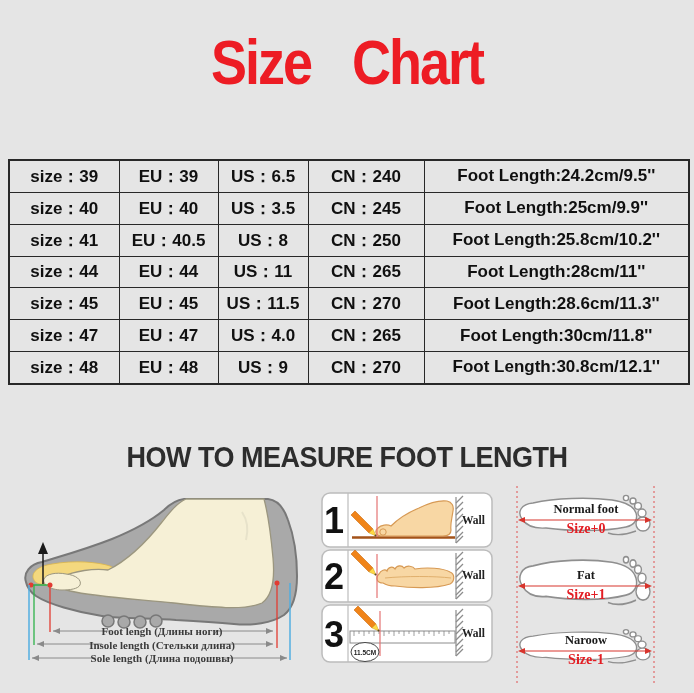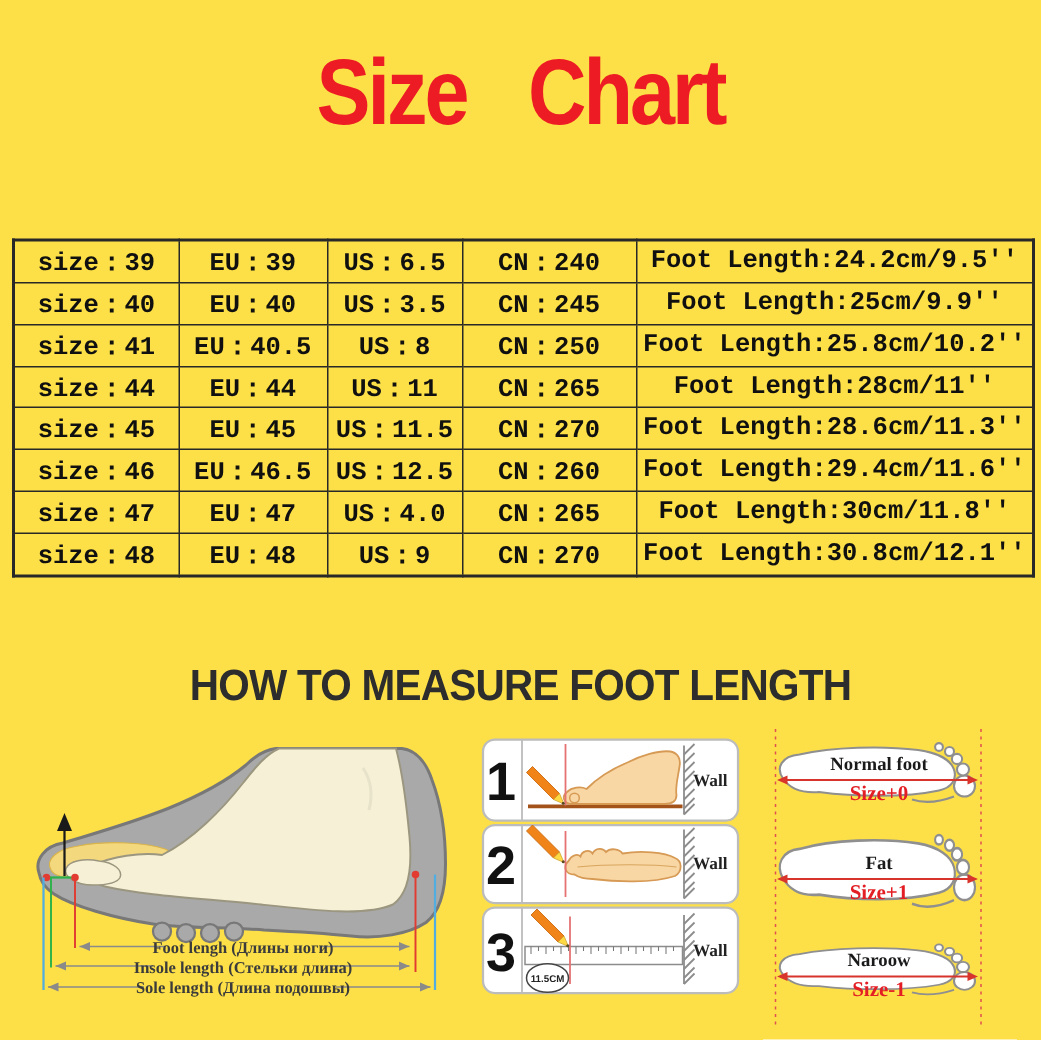--- a/index.html
+++ b/index.html
@@ -1,27 +1,27 @@
 <!DOCTYPE html>
 <html><head>
 <meta charset="utf-8">
 <style>
   html,body{margin:0;padding:0;background:#fff;}
-  #page{position:relative;width:694px;height:693px;overflow:hidden;background:#fde047;
+  #page{position:relative;width:694px;height:693px;overflow:hidden;background:#e5e5e5;
         font-family:"Liberation Sans","DejaVu Sans",sans-serif;}
 
   .title{position:absolute;top:26px;left:0;width:100%;text-align:center;
          color:#ed1c24;font-weight:bold;font-size:54px;letter-spacing:-2px;
          word-spacing:28px;transform:scaleY(1.15);transform-origin:center top;white-space:pre;}
 
   table.size-chart{position:absolute;left:8px;top:159px;width:680px;height:226px;
          border-collapse:collapse;table-layout:fixed;border:2.5px solid #282828;}
   table.size-chart td{border:1.5px solid #282828;text-align:center;vertical-align:middle;
          font-weight:bold;font-size:17px;color:#101010;padding:0;white-space:nowrap;
-         font-family:Liberation Mono, monospace;}
+         font-family:Liberation Sans, sans-serif;}
 
   .measure-heading{position:absolute;top:441px;left:0;width:100%;text-align:center;
          font-weight:bold;font-size:27px;color:#2d2d2d;letter-spacing:-0.5px;
          transform:scaleY(1.08);transform-origin:center top;}
 
   .svg-abs{position:absolute;}
   #shoe-svg{left:0;top:480px;}
   #steps-svg{left:315px;top:480px;}
   #feet-svg{left:500px;top:480px;}
 
@@ -71,27 +71,20 @@
       <td>US：11</td>
       <td>CN：265</td>
       <td>Foot Length:28cm/11''</td>
     </tr>
         <tr>
       <td>size：45</td>
       <td>EU：45</td>
       <td>US：11.5</td>
       <td>CN：270</td>
       <td>Foot Length:28.6cm/11.3''</td>
-    </tr>
-        <tr>
-      <td>size：46</td>
-      <td>EU：46.5</td>
-      <td>US：12.5</td>
-      <td>CN：260</td>
-      <td>Foot Length:29.4cm/11.6''</td>
     </tr>
         <tr>
       <td>size：47</td>
       <td>EU：47</td>
       <td>US：4.0</td>
       <td>CN：265</td>
       <td>Foot Length:30cm/11.8''</td>
     </tr>
         <tr>
       <td>size：48</td>

